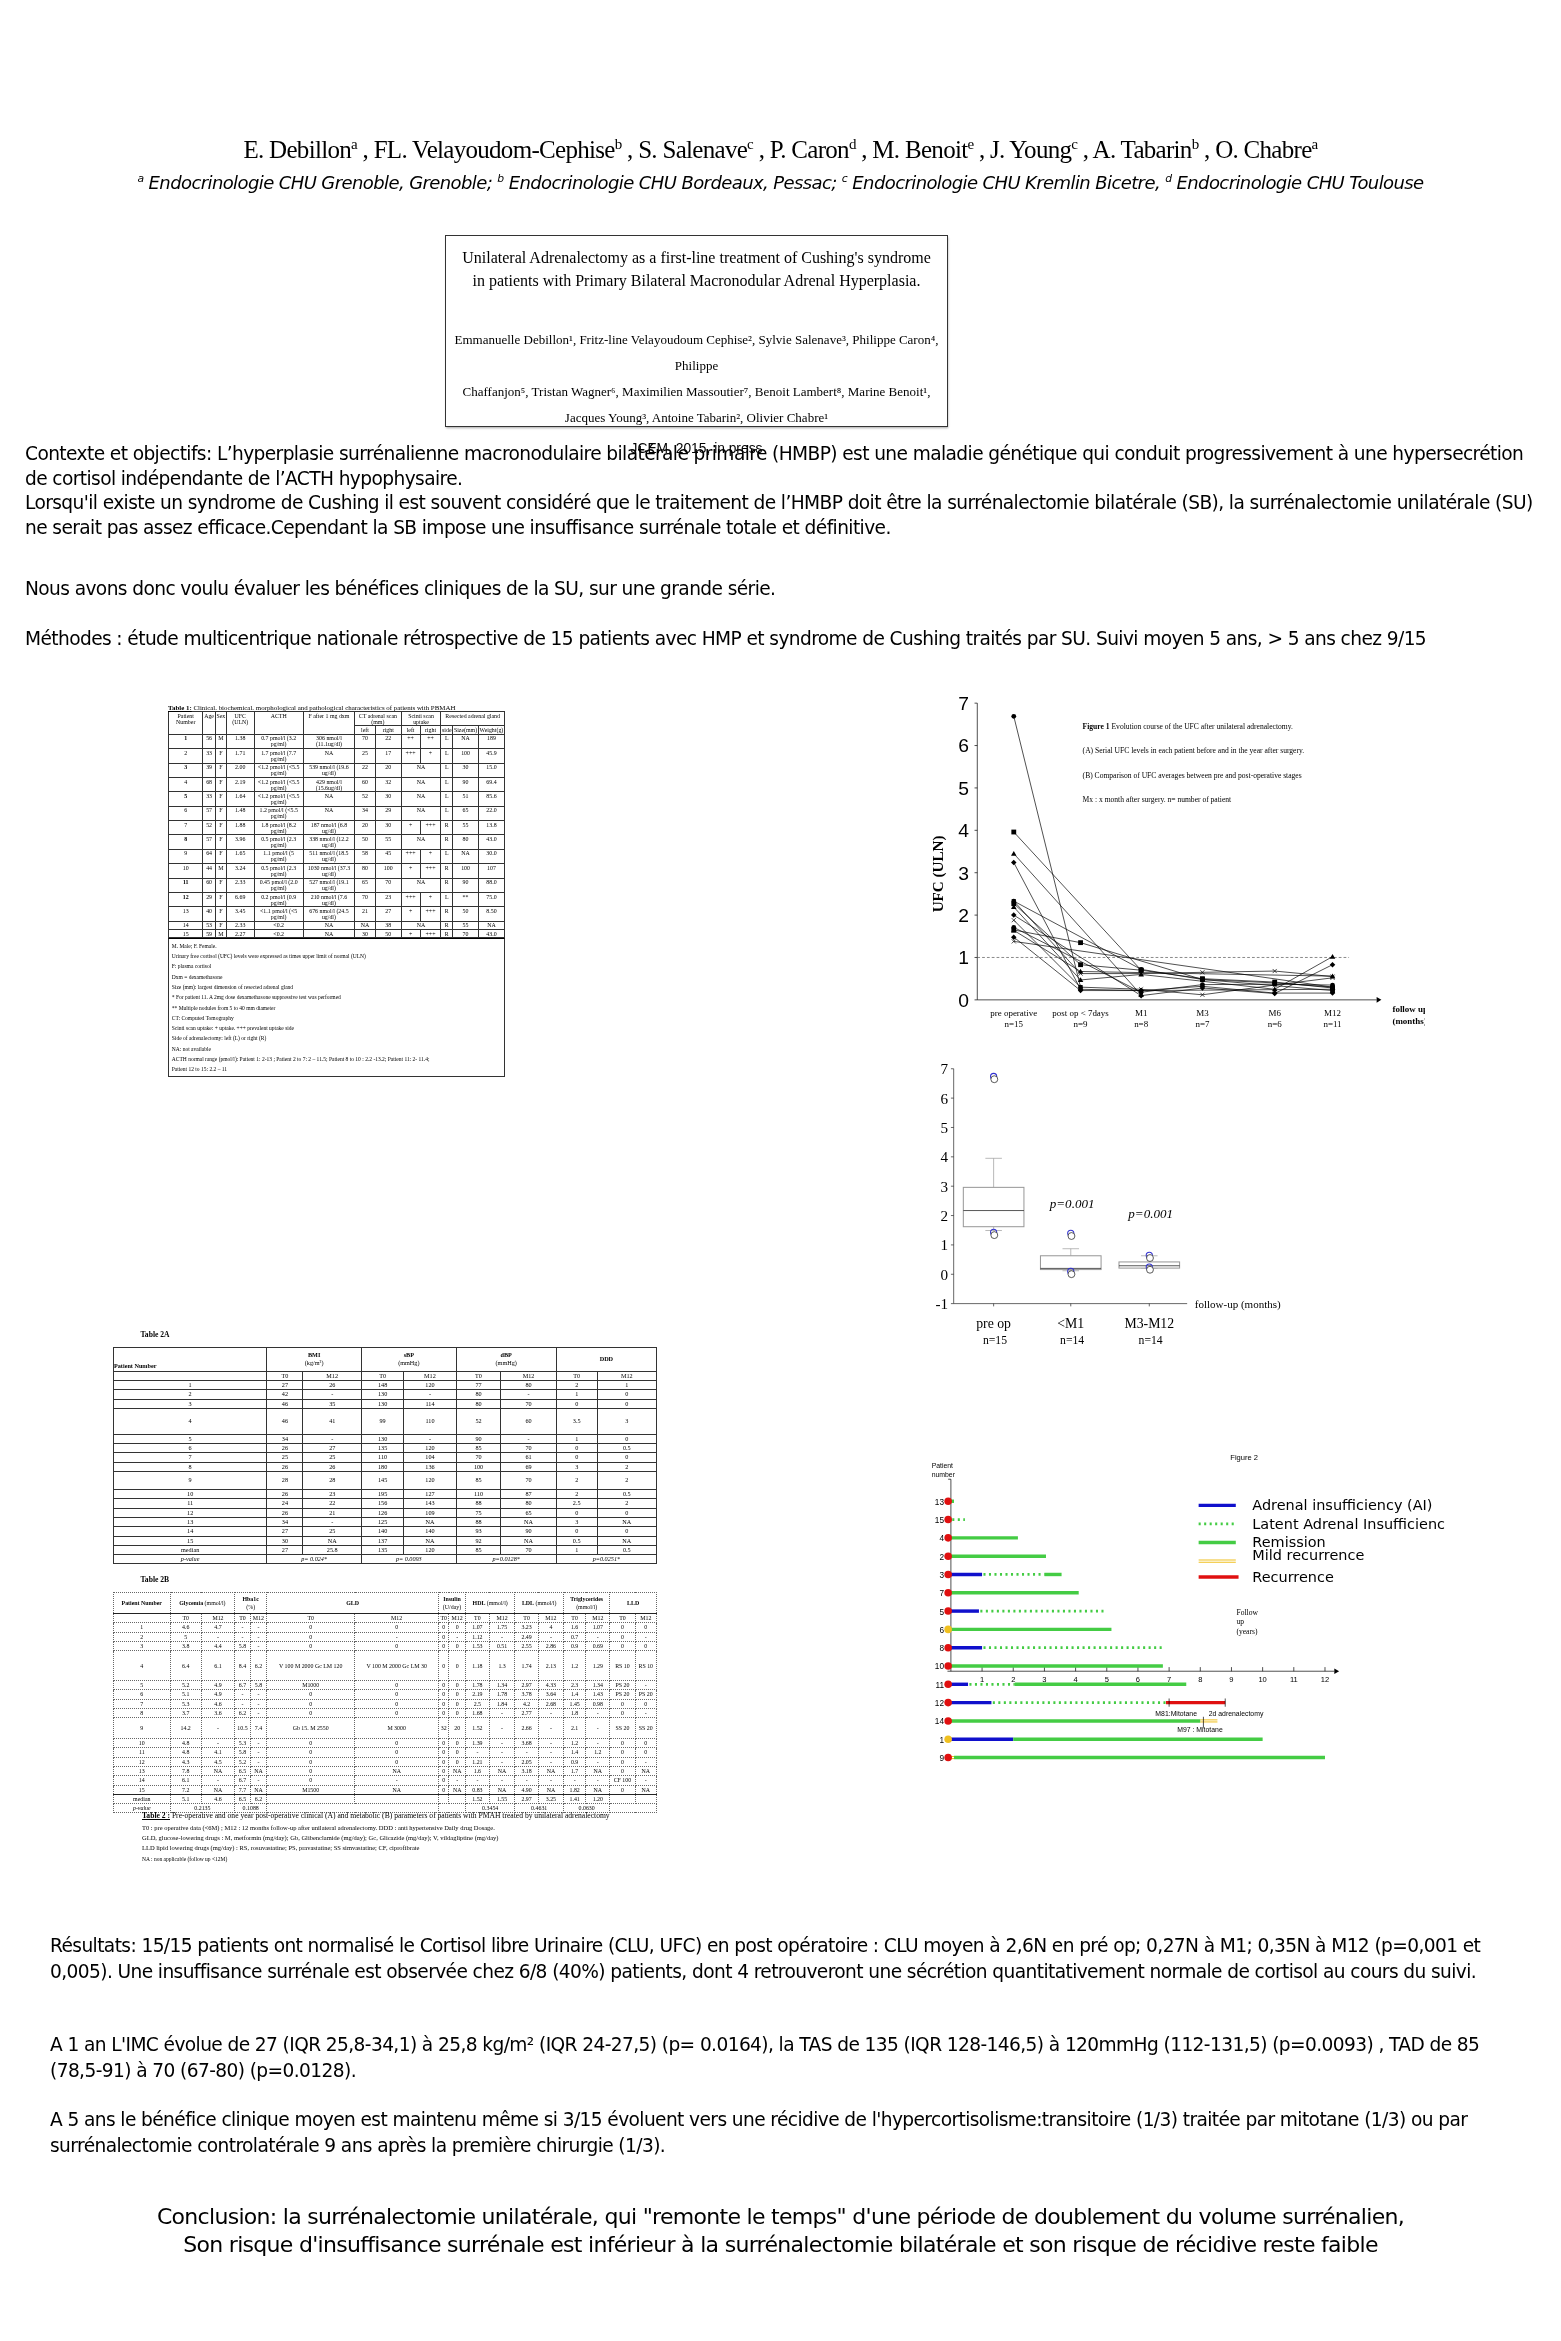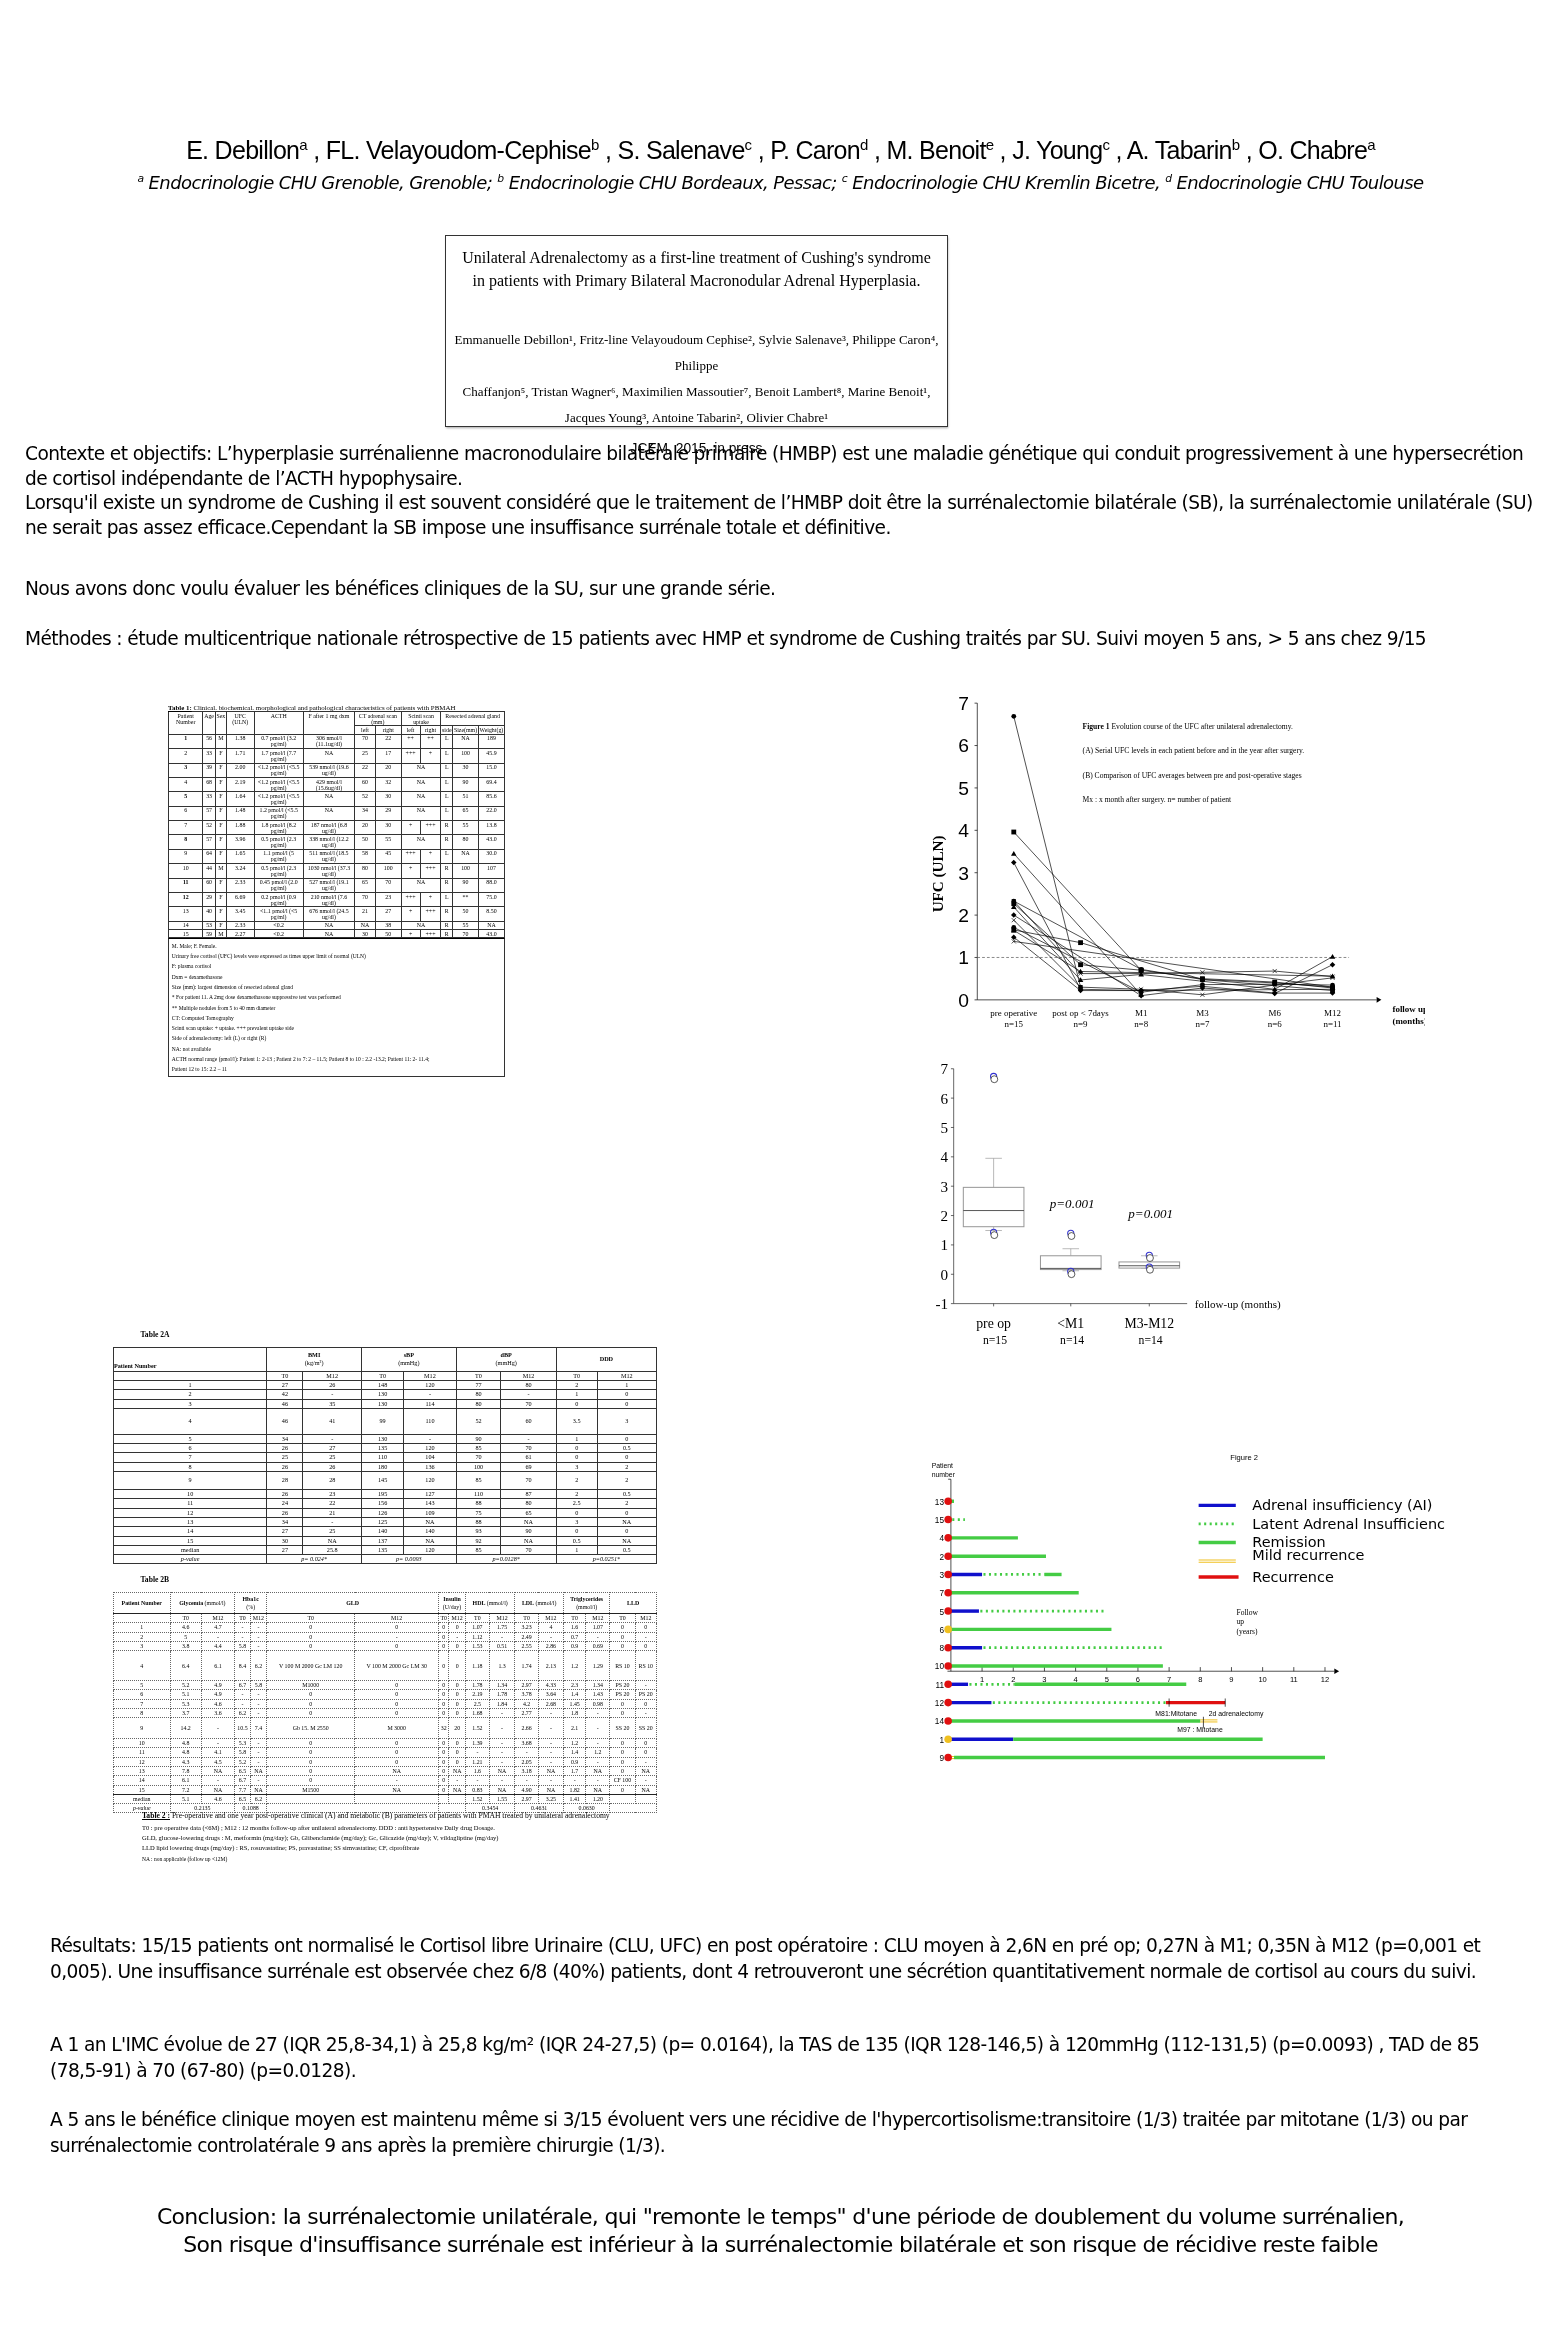--- a/index.html
+++ b/index.html
@@ -1,19 +1,19 @@
 <!DOCTYPE html>
 <html style="font-size:11px"><head>
 <meta charset="utf-8">
 <style>
   html,body{margin:0;padding:0;background:#fff;}
   body{width:1561px;height:2342px;position:relative;overflow:hidden;font-family:"Liberation Sans",sans-serif;color:#000;}
   .abs{position:absolute;}
   .title{left:0;width:1561px;top:33px;text-align:center;font-size:39px;line-height:50px;font-family:"DejaVu Sans",sans-serif;letter-spacing:-1px;}
-  .authors{left:0;width:1561px;top:136px;text-align:center;font-size:25px;font-family:Liberation Sans, sans-serif;letter-spacing:-0.7px;}
+  .authors{left:0;width:1561px;top:136px;text-align:center;font-size:25px;font-family:Liberation Serif, serif;letter-spacing:-0.7px;}
   .affil{left:0;width:1561px;top:172px;text-align:center;font-size:18px;font-style:italic;font-family:"DejaVu Sans",sans-serif;letter-spacing:-0.6px;}
   sup{font-size:60%;}
   .paperbox{left:445px;top:235px;width:501px;height:190px;border:1.4px solid #333;box-shadow:1.4px 2.1px 2.1px #aaa;font-family:"Liberation Serif",serif;text-align:center;}
   .paperbox .pt{font-size:16px;margin-top:10px;line-height:23.4px;}
   .paperbox .pa{font-size:13px;line-height:26px;margin-top:34px;padding:0 6.9px;}
   .paperbox .pj{font-family:"Liberation Sans",sans-serif;font-size:13.8px;margin-top:10px;}
   .para{left:25px;width:1515px;font-size:18.6px;line-height:25px;font-family:"DejaVu Sans",sans-serif;letter-spacing:-0.6px;}
   table{border-collapse:collapse;font-family:"Liberation Serif",serif;}
   .t1{left:168px;top:704px;width:337px;}
   .t1cap{font-size:6.9px;font-family:"Liberation Serif",serif;}

